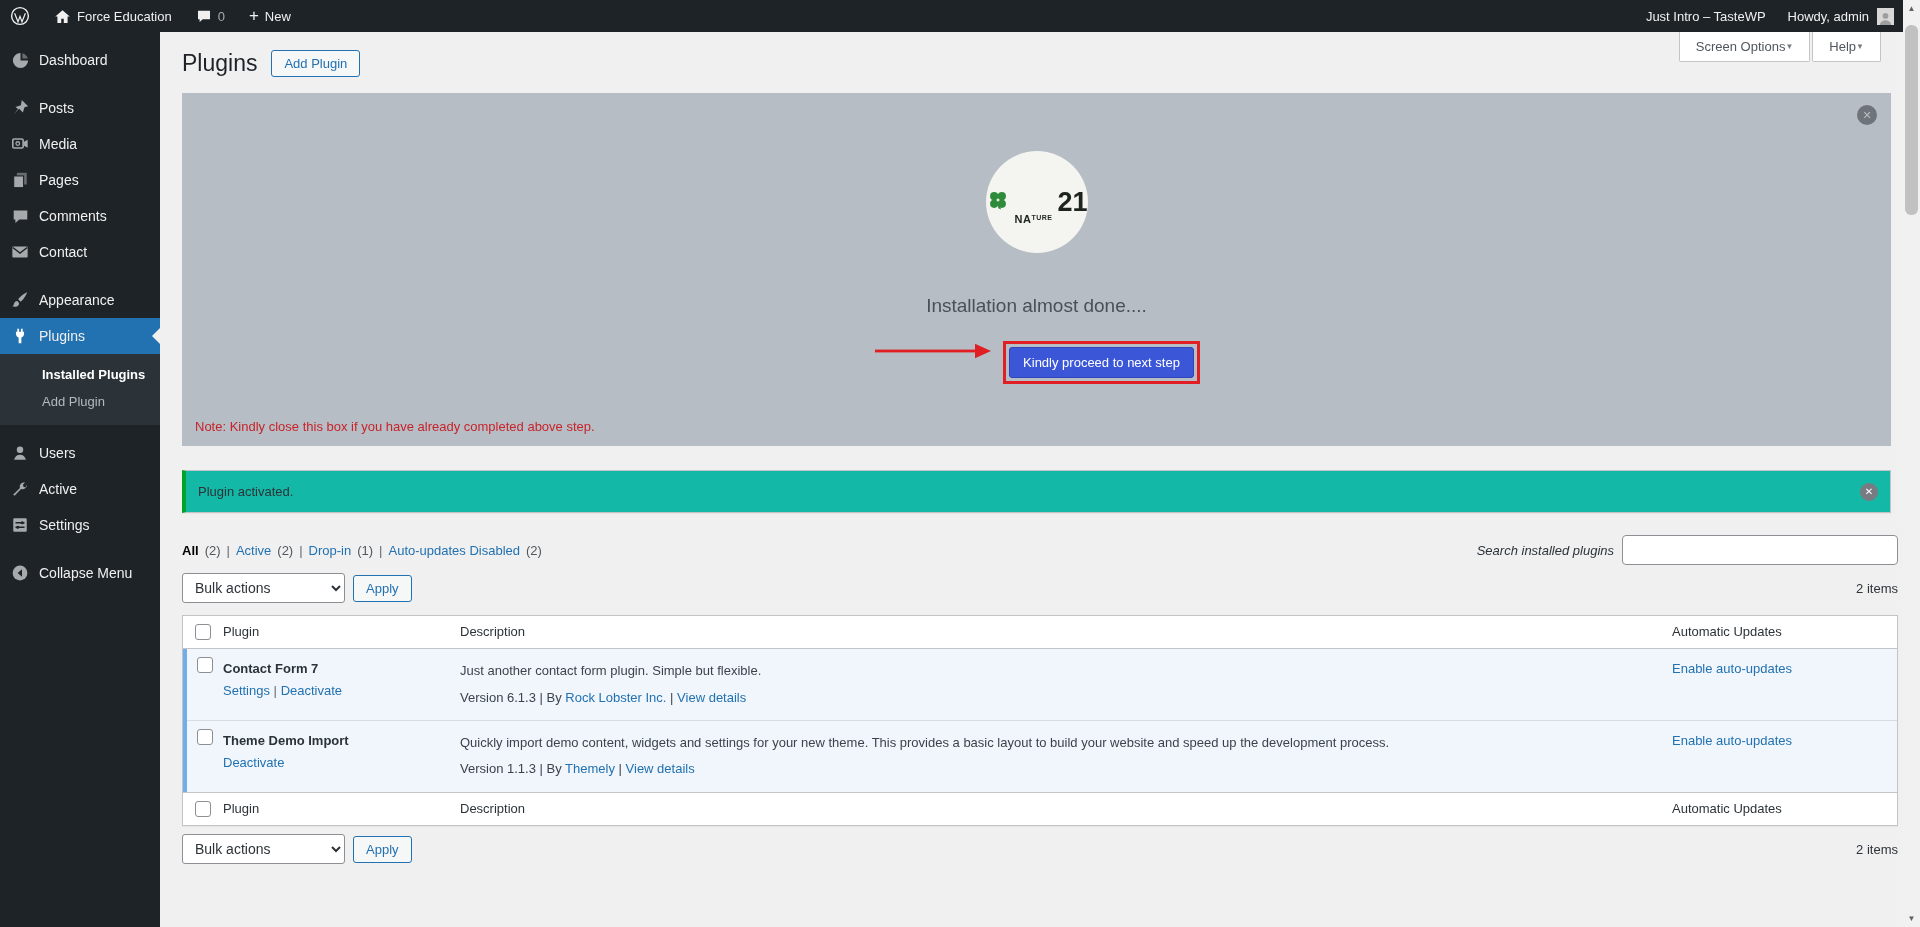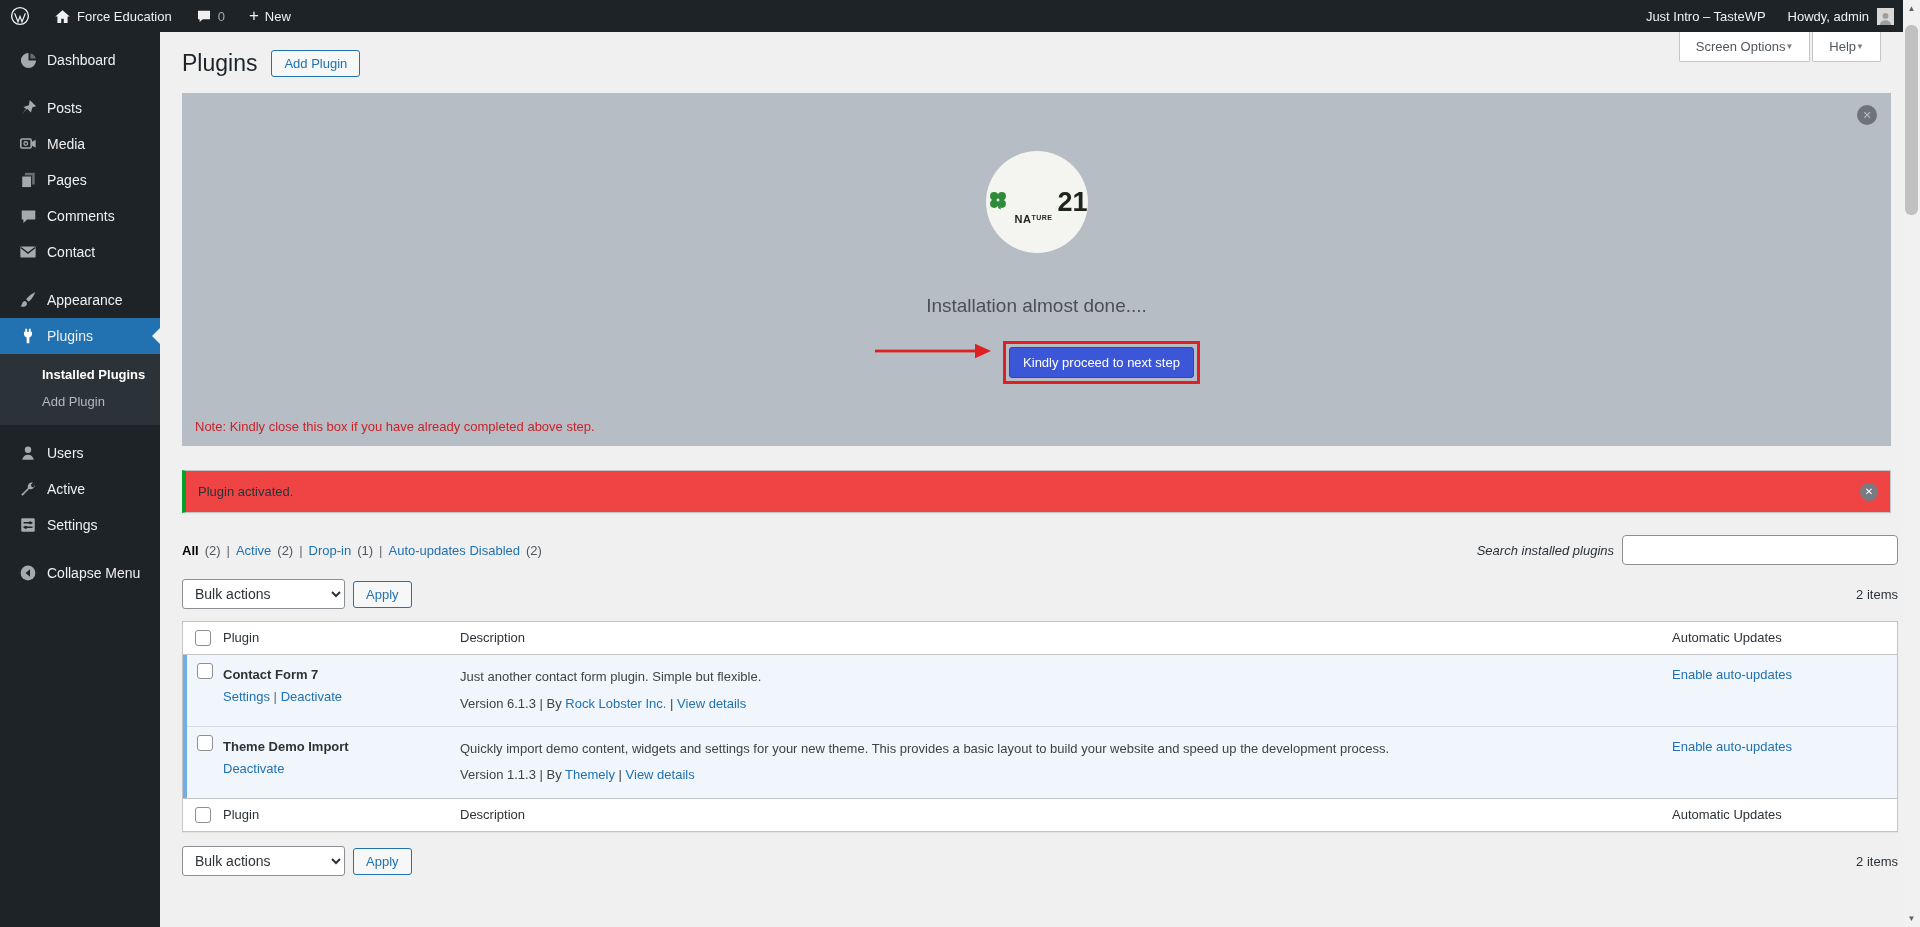--- a/index.html
+++ b/index.html
@@ -15,21 +15,21 @@
   .ab-count { color:#a7aaad; }
   .ab-plus { font-size:17px; font-weight:400; line-height:1; margin-top:-2px; }
   .avatar { width:17px; height:17px; background:#d8d8d8; display:flex; align-items:flex-end; justify-content:center; overflow:hidden; }
   .avatar svg { display:block; }
 
   
   .layout { position:absolute; top:32px; left:0; right:0; bottom:0; display:flex; }
 
   
   .sidebar { width:160px; background:#1d2327; color:#f0f0f1; flex-shrink:0; padding-top:10px; font-size:14px; }
-  .menu-item { display:flex; align-items:center; gap:9px; padding:8px 18px; cursor:pointer; position:relative; line-height:18px; }
+  .menu-item { display:flex; align-items:center; gap:9px; padding:8px 10px; cursor:pointer; position:relative; line-height:18px; }
   .menu-item .mi-icon { width:20px; height:20px; color:#a7aaad; flex-shrink:0; display:flex; align-items:center; justify-content:center; }
   .menu-item.gap-after { margin-bottom:12px; }
   .menu-item.active { background:#2271b1; }
   .menu-item.active .mi-icon { color:#fff; }
   .menu-item.active::after { content:""; position:absolute; right:0; top:50%; margin-top:-8px;
     border:8px solid transparent; border-right-color:#f0f0f1; }
   .submenu { background:#2c3338; padding:7px 0 10px 0; margin-bottom:10px; }
   .submenu-item { padding:6px 12px 6px 42px; font-size:13px; color:#b4b9be; cursor:pointer; }
   .submenu-item.current { color:#fff; font-weight:bold; }
 
@@ -57,38 +57,38 @@
   .logo-ture { font-size:7px; letter-spacing:.5px; }
   .logo-21 { font-size:27px; font-weight:bold; color:#1c241c; line-height:.9; }
   .banner-heading { margin-top:42px; font-size:19px; color:#4a5056; }
   .proceed-row { margin-top:24px; display:flex; align-items:flex-start; gap:10px; }
   .red-box { border:3px solid #e01f24; padding:3px; }
   .btn-proceed { background:#3b57d8; color:#fff; border:1px solid #2f46b8; font-size:13px; padding:7px 13px;
     border-radius:3px; cursor:pointer; font-family:inherit; }
   .banner-note { position:absolute; left:13px; bottom:12px; font-size:13px; color:#c8232b; }
 
   
-  .notice { margin-top:24px; margin-right:7px; background:#ef4444; border:1px solid #c3c4c7; border-left:4px solid #00a32a;
+  .notice { margin-top:24px; margin-right:7px; background:#14b8a6; border:1px solid #c3c4c7; border-left:4px solid #00a32a;
     padding:13px 40px 13px 12px; font-size:13px; color:#2c3338; position:relative; box-shadow:0 1px 1px rgba(0,0,0,.04); }
   .notice-dismiss { position:absolute; right:12px; top:50%; transform:translateY(-50%); width:18px; height:18px;
     border-radius:50%; background:#787c82; color:#fff; font-size:10px; display:flex; align-items:center; justify-content:center; cursor:pointer; }
 
   
   .filter-row { margin-top:22px; display:flex; align-items:center; font-size:13px; }
   .filters { display:flex; align-items:center; gap:6px; }
   .filters a { color:#2271b1; text-decoration:none; cursor:pointer; }
   .filters .current-f { color:#000; font-weight:bold; }
   .filters .cnt { color:#50575e; font-weight:400; }
   .filters .sep { color:#646970; }
   .search-box { margin-left:auto; display:flex; align-items:center; gap:8px; }
   .search-box label { color:#2c3338;font-style:italic; }
   .search-box input { width:276px; height:30px; border:1px solid #8c8f94; border-radius:4px; background:#fff; padding:0 8px; font-size:14px; }
 
   
-  .bulk-row { margin-top:14px; display:flex; align-items:center; gap:8px; font-size:13px; }
+  .bulk-row { margin-top:8px; display:flex; align-items:center; gap:8px; font-size:13px; }
   .bulk-row select { height:30px; min-width:163px; border:1px solid #8c8f94; border-radius:3px; background:#fff;
     font-size:14px; color:#2c3338; padding:0 24px 0 8px; font-family:inherit; }
   .items-count { margin-left:auto; color:#2c3338; font-size:13px; }
 
   
   .plugins-table { margin-top:12px; background:#fff; border:1px solid #c3c4c7; box-shadow:0 1px 1px rgba(0,0,0,.04); }
   .t-row { display:grid; grid-template-columns:40px 237px 1fr 225px; align-items:start; }
   .t-head { border-bottom:1px solid #c3c4c7; }
   .t-foot { border-top:1px solid #c3c4c7; }
   .t-head .cell, .t-foot .cell { font-size:13px; color:#2c3338; padding:8px 10px 8px 0; }

